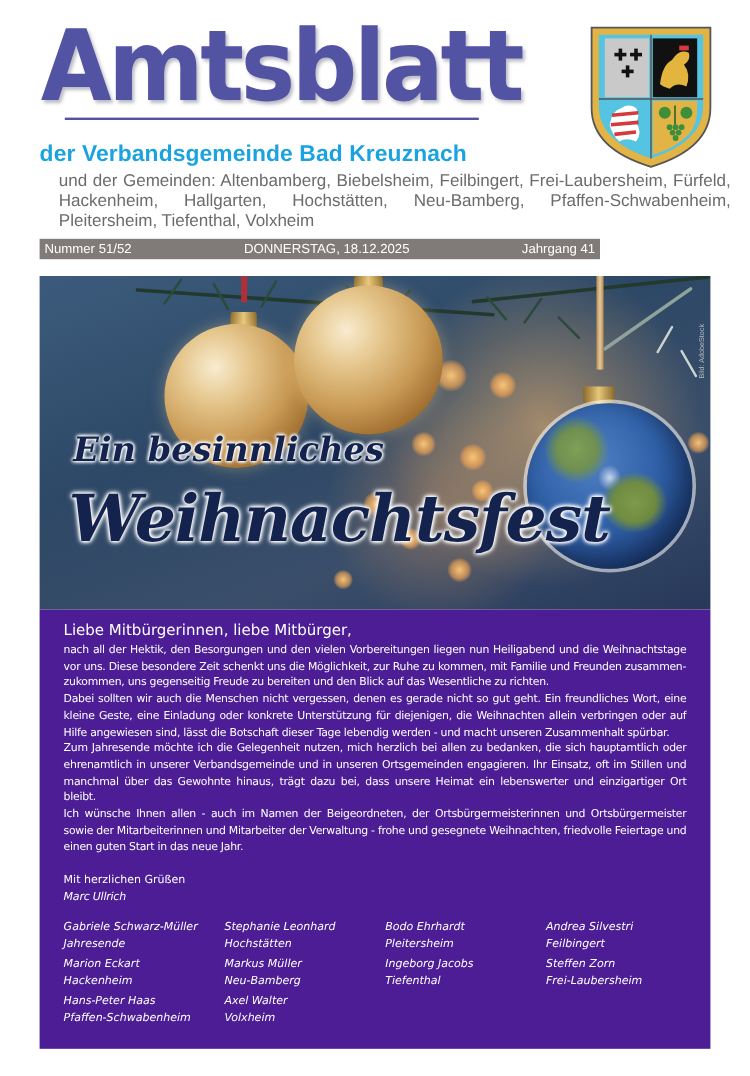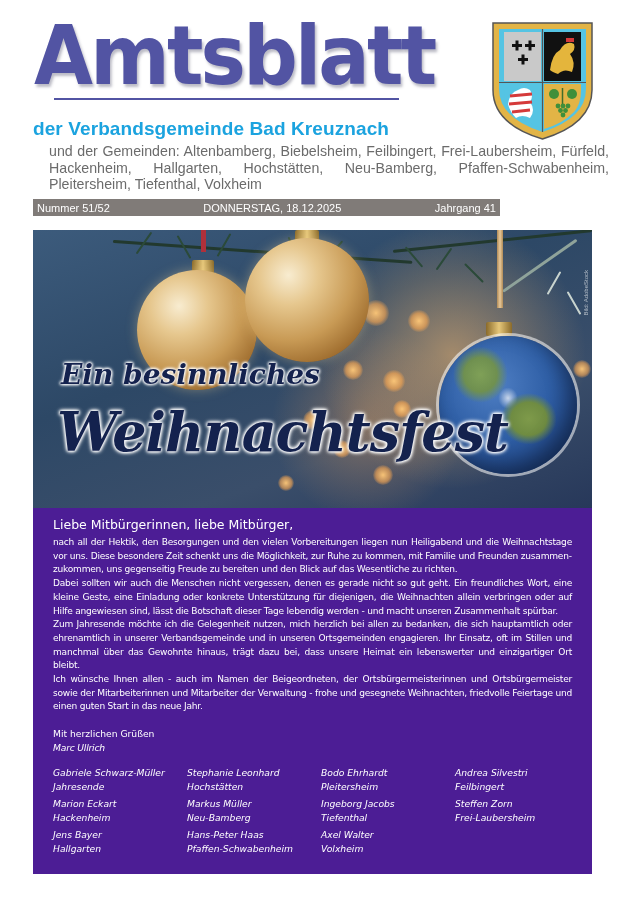--- a/index.html
+++ b/index.html
@@ -235,24 +235,20 @@
       </div>
     <div class="mayor">
         <div>Ingeborg Jacobs</div>
         <div>Tiefenthal</div>
       </div>
     <div class="mayor">
         <div>Steffen Zorn</div>
         <div>Frei-Laubersheim</div>
       </div>
     <div class="mayor">
-        <div>Jens Bayer</div>
-        <div>Hallgarten</div>
-      </div>
-    <div class="mayor">
         <div>Hans-Peter Haas</div>
         <div>Pfaffen-Schwabenheim</div>
       </div>
     <div class="mayor">
         <div>Axel Walter</div>
         <div>Volxheim</div>
       </div>
   </div>
 </div>
 

